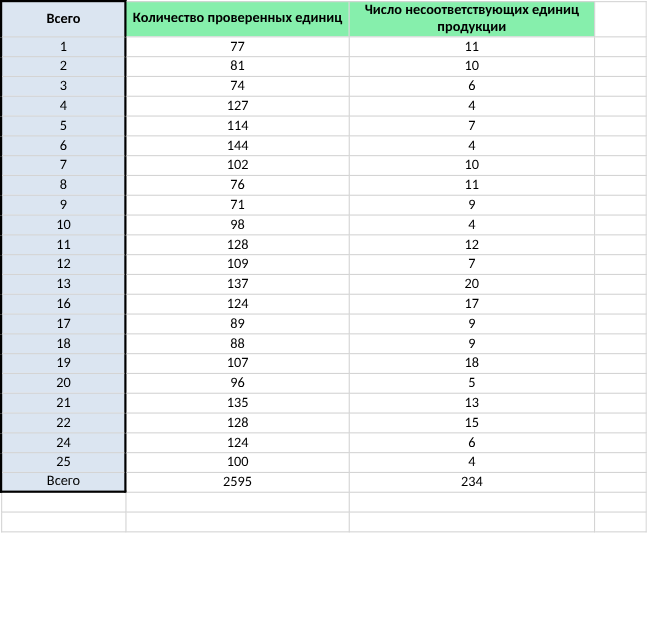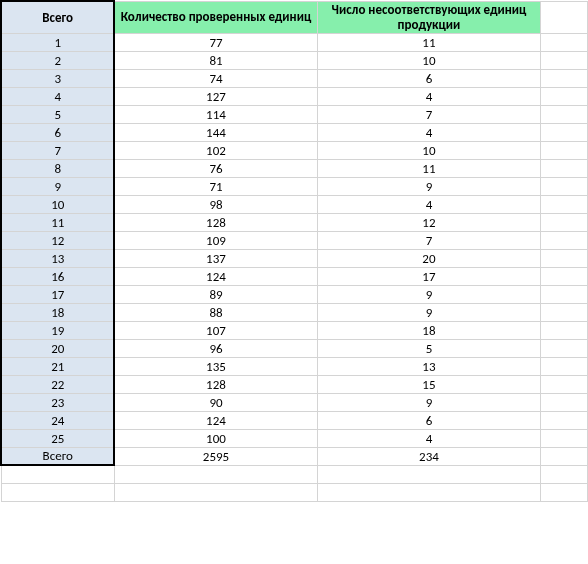--- a/index.html
+++ b/index.html
@@ -190,26 +190,20 @@
         <td class="defect-col">13</td>
         <td class="extra-col"></td>
       </tr>
       <tr>
         <td class="day-col selected-col">22</td>
         <td class="count-col">128</td>
         <td class="defect-col">15</td>
         <td class="extra-col"></td>
       </tr>
       <tr>
-        <td class="day-col selected-col">23</td>
-        <td class="count-col">90</td>
-        <td class="defect-col">9</td>
-        <td class="extra-col"></td>
-      </tr>
-      <tr>
         <td class="day-col selected-col">24</td>
         <td class="count-col">124</td>
         <td class="defect-col">6</td>
         <td class="extra-col"></td>
       </tr>
       <tr>
         <td class="day-col selected-col">25</td>
         <td class="count-col">100</td>
         <td class="defect-col">4</td>
         <td class="extra-col"></td>

